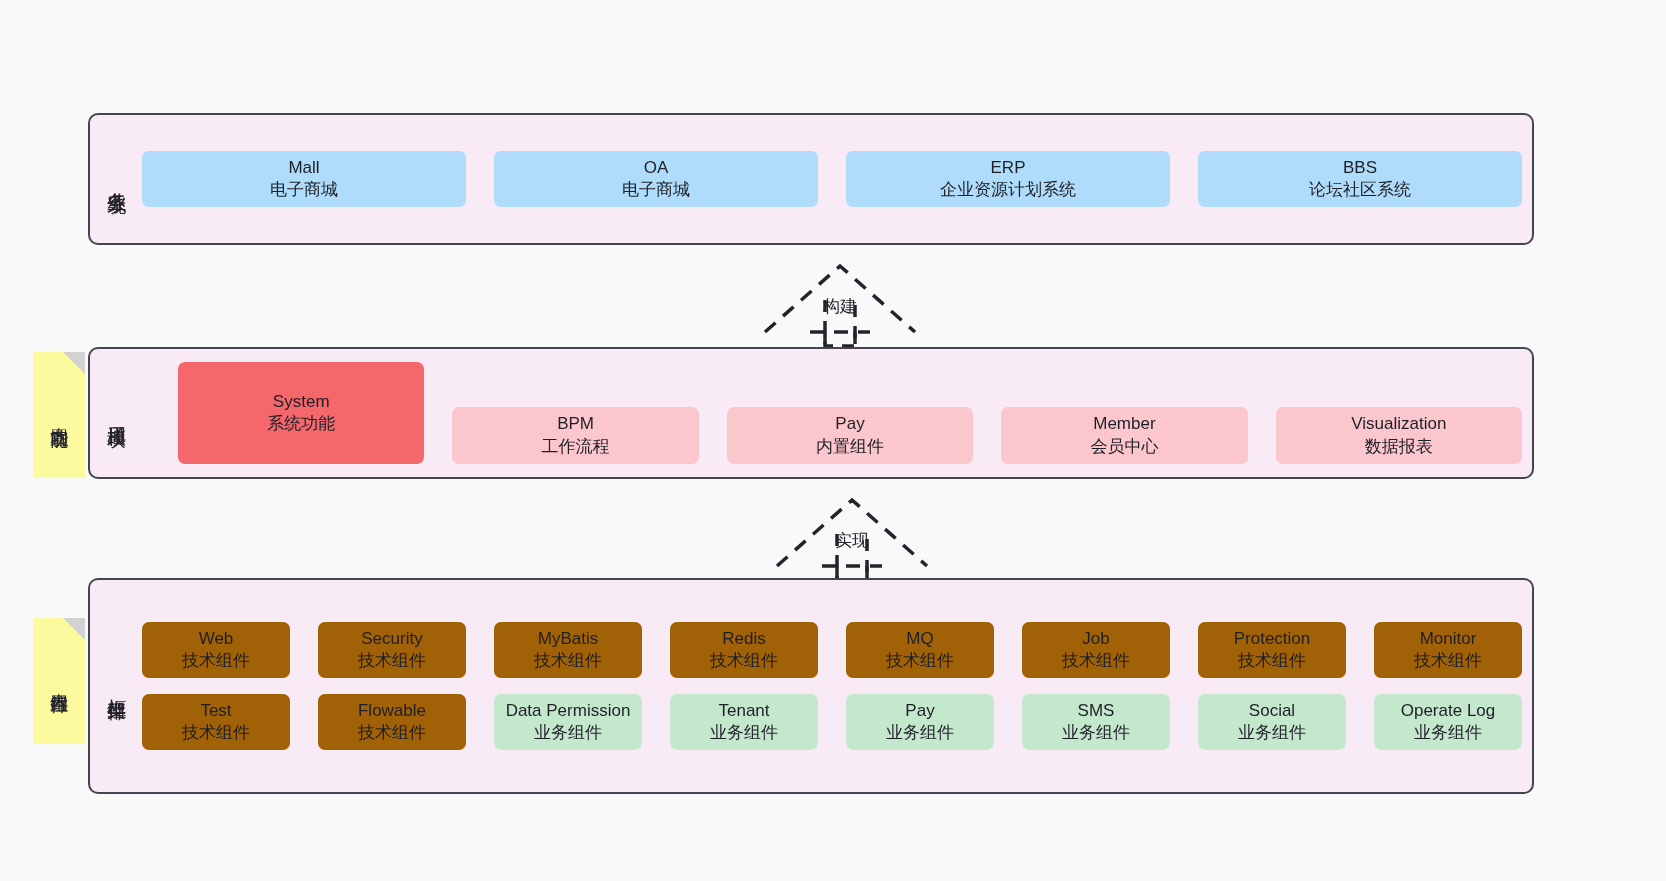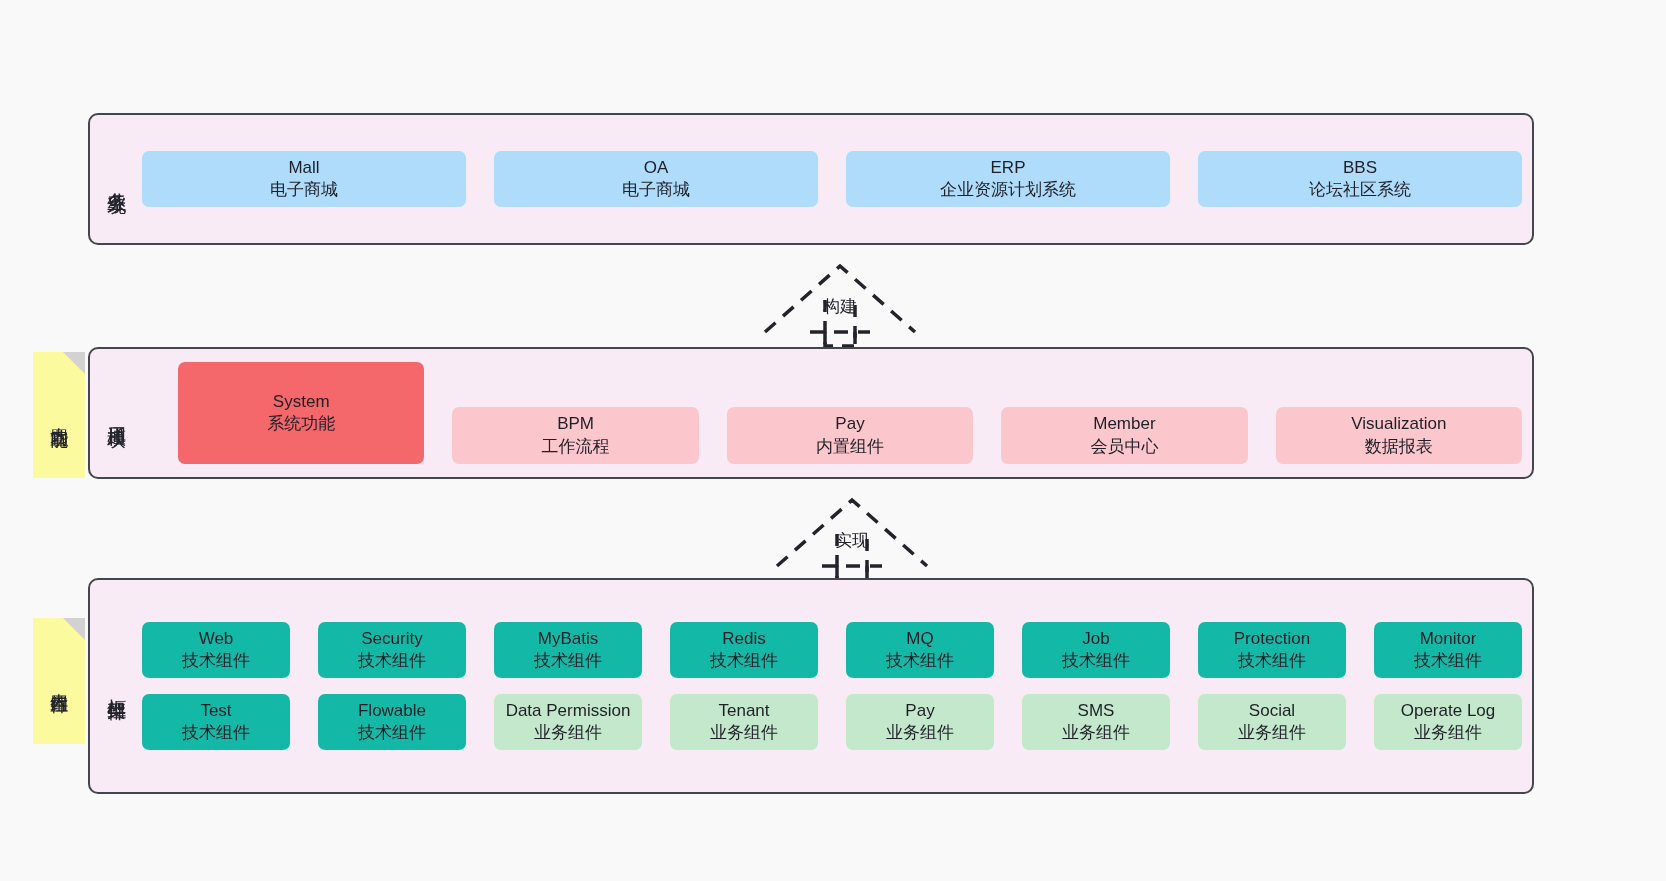--- a/index.html
+++ b/index.html
@@ -69,21 +69,21 @@
     line-height: 1.30;
     padding: 6px 4px;
   }
   .cell .t1 { display: block; }
   .cell .t2 { display: block; }
 
   
   .c-blue        { background: #AEDCFA; }
   .c-red         { background: #F4676B; margin-left: 36px; }
   .c-pink        { background: #FBC6CC; margin-top: 45px; }
-  .c-green       { background: #14b8a6; }
+  .c-green       { background: #a16207; }
   .c-greenlight  { background: #C3E8CC; }
 
   
   .note {
     position: absolute;
     width: 52px;
     background: #FBFA9E;
     color: #23232B;
     font-size: 18px;
     letter-spacing: 1px;

